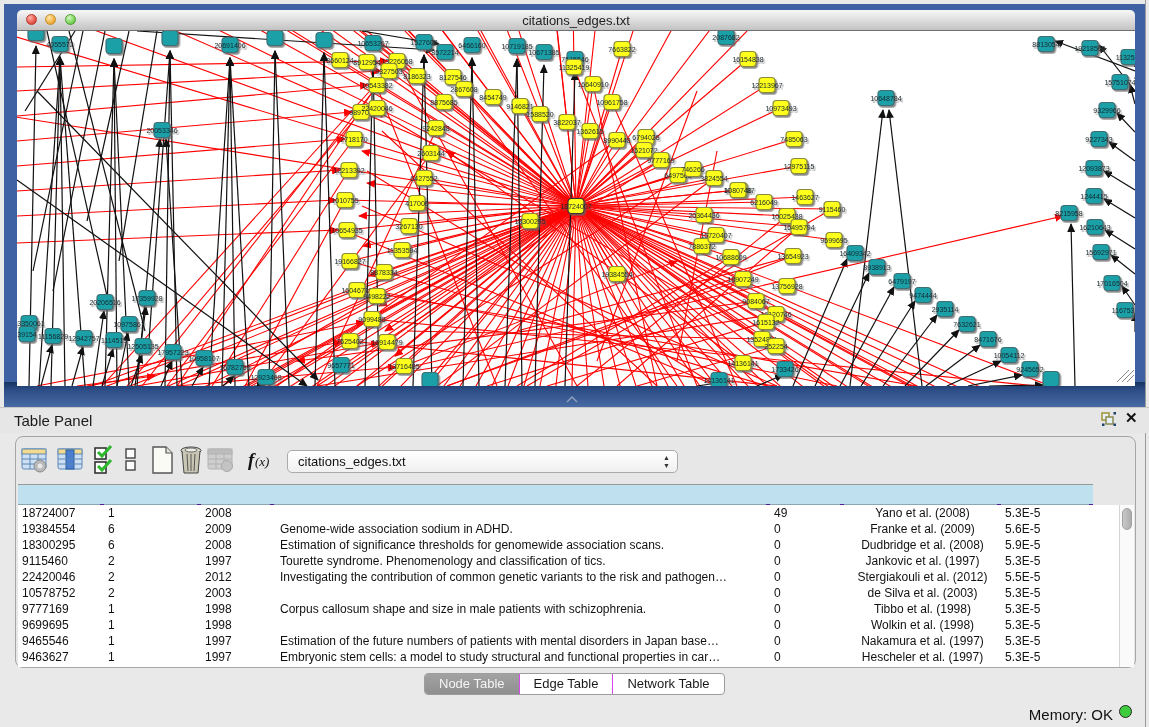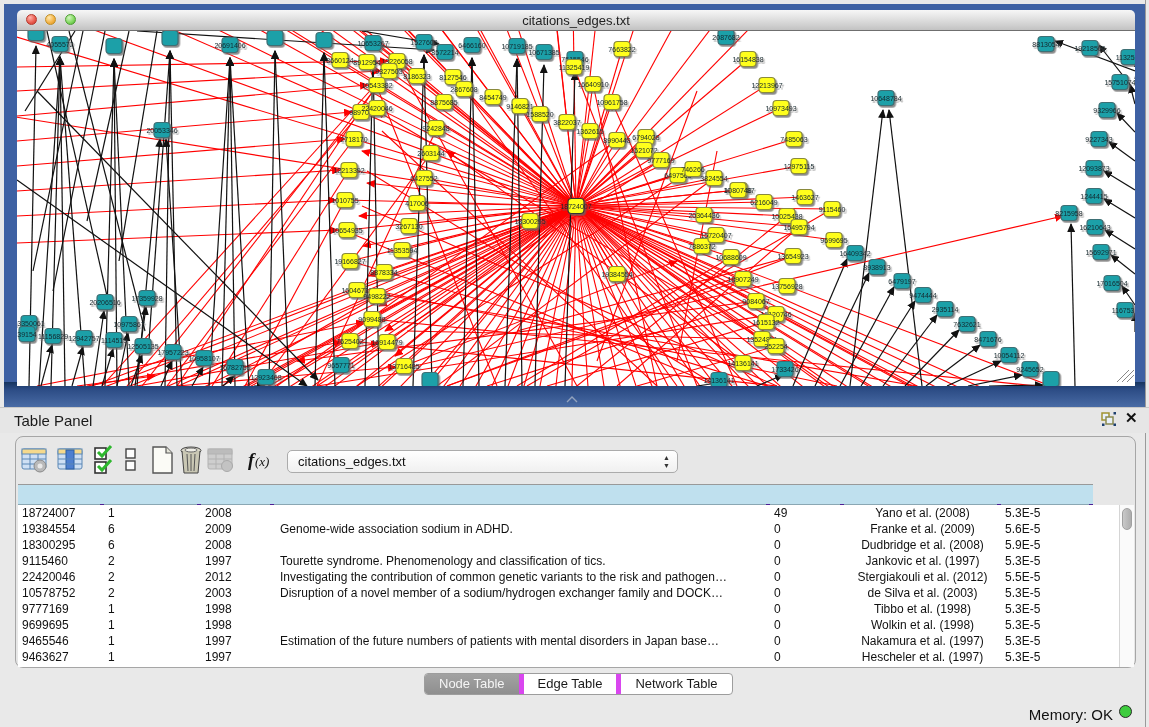--- a/index.html
+++ b/index.html
@@ -23,21 +23,21 @@
 .tbody{position:absolute;left:18px;top:505px;width:1101px;height:162px;background:#fff}
 .trow{position:absolute;left:18px;width:1101px;height:16px;font-size:12px;color:#111;white-space:nowrap}
 .trow span{position:absolute;top:1px;display:block;overflow:hidden}
 .c0{left:4px;width:80px}.c1{left:90px;width:90px}.c2{left:187px;width:70px}.c3{left:262px;width:492px}
 .c4{left:756px;width:70px}.c5{left:826px;width:157px;text-align:center}.c6{left:987px;width:90px}
 .vscroll{position:absolute;left:1119px;top:505px;width:15px;height:162px;background:#fafafa;border-left:1px solid #d5d5d5}
 .vthumb{position:absolute;left:2px;top:3px;width:10px;height:22px;background:linear-gradient(90deg,#c9c9c9,#adadad);border-radius:5px;border:1px solid #a0a0a0}
 .tabs{position:absolute;left:424px;top:673px;height:22px;display:flex;border:1px solid #9d9d9d;border-radius:4px;overflow:hidden;background:#fff;font-size:13px}
 .tab{padding:2px 14px 0 14px;height:22px;color:#1a1a1a}
 .tab.sel{background:linear-gradient(#a2a2a2,#8d8d8d);color:#f5f5f5}
-.tab+.tab{border-left:5px solid #d946ef}
+.tab+.tab{border-left:1px solid #d946ef}
 .memory{position:absolute;right:36px;top:706px;font-size:15px;color:#111}
 .memdot{position:absolute;right:17px;top:705px;width:13px;height:13px;border-radius:50%;background:#3ecc3e;border:1.5px solid #2a2a2a}
 .floaticon{position:absolute;left:1101px;top:411px;width:17px;height:16px}
 .closex{position:absolute;left:1125px;top:409px;font-size:15px;font-weight:bold;color:#111}
 </style></head>
 <body>
 <div class="netpanel"></div>
 <div class="netband"></div>
 <div class="canvas"></div>
 <svg width="1118" height="355" viewBox="0 0 1118 355" style="position:absolute;left:17px;top:31px">
@@ -962,20 +962,21 @@
     <span class="c2">2009</span>
     <span class="c3">Genome‑wide association sodium in ADHD.</span>
     <span class="c4">0</span>
     <span class="c5">Franke et al. (2009)</span>
     <span class="c6">5.6E‑5</span>
   </div>
 <div class="trow" style="top:537px">
 <span class="c0">18300295</span>
     <span class="c1">6</span>
     <span class="c2">2008</span>
+    <span class="c3">Estimation of significance thresholds for genomewide association scans.</span>
     <span class="c4">0</span>
     <span class="c5">Dudbridge et al. (2008)</span>
     <span class="c6">5.9E‑5</span>
   </div>
 <div class="trow" style="top:553px">
 <span class="c0">9115460</span>
     <span class="c1">2</span>
     <span class="c2">1997</span>
     <span class="c3">Tourette syndrome. Phenomenology and classification of tics.</span>
     <span class="c4">0</span>
@@ -988,29 +989,29 @@
     <span class="c2">2012</span>
     <span class="c3">Investigating the contribution of common genetic variants to the risk and pathogen…</span>
     <span class="c4">0</span>
     <span class="c5">Stergiakouli et al. (2012)</span>
     <span class="c6">5.5E‑5</span>
   </div>
 <div class="trow" style="top:585px">
 <span class="c0">10578752</span>
     <span class="c1">2</span>
     <span class="c2">2003</span>
-    <span class="c3">Disruption of a novel member of a sodium/hydrogen exchanger family and DOCK…</span>
     <span class="c4">0</span>
     <span class="c5">de Silva et al. (2003)</span>
     <span class="c6">5.3E‑5</span>
   </div>
 <div class="trow" style="top:601px">
 <span class="c0">9777169</span>
     <span class="c1">1</span>
     <span class="c2">1998</span>
+    <span class="c3">Corpus callosum shape and size in male patients with schizophrenia.</span>
     <span class="c4">0</span>
     <span class="c5">Tibbo et al. (1998)</span>
     <span class="c6">5.3E‑5</span>
   </div>
 <div class="trow" style="top:617px">
 <span class="c0">9699695</span>
     <span class="c1">1</span>
     <span class="c2">1998</span>
     <span class="c4">0</span>
     <span class="c5">Wolkin et al. (1998)</span>
@@ -1022,20 +1023,21 @@
     <span class="c2">1997</span>
     <span class="c3">Estimation of the future numbers of patients with mental disorders in Japan base…</span>
     <span class="c4">0</span>
     <span class="c5">Nakamura et al. (1997)</span>
     <span class="c6">5.3E‑5</span>
   </div>
 <div class="trow" style="top:649px">
 <span class="c0">9463627</span>
     <span class="c1">1</span>
     <span class="c2">1997</span>
+    <span class="c3">Embryonic stem cells: a model to study structural and functional properties in car…</span>
     <span class="c4">0</span>
     <span class="c5">Hescheler et al. (1997)</span>
     <span class="c6">5.3E‑5</span>
   </div>
 <div class="vscroll">
     <div class="vthumb"></div>
   </div>
 <div class="tabs">
  <div class="tab sel">Node Table</div>
     <div class="tab">Edge Table</div>

